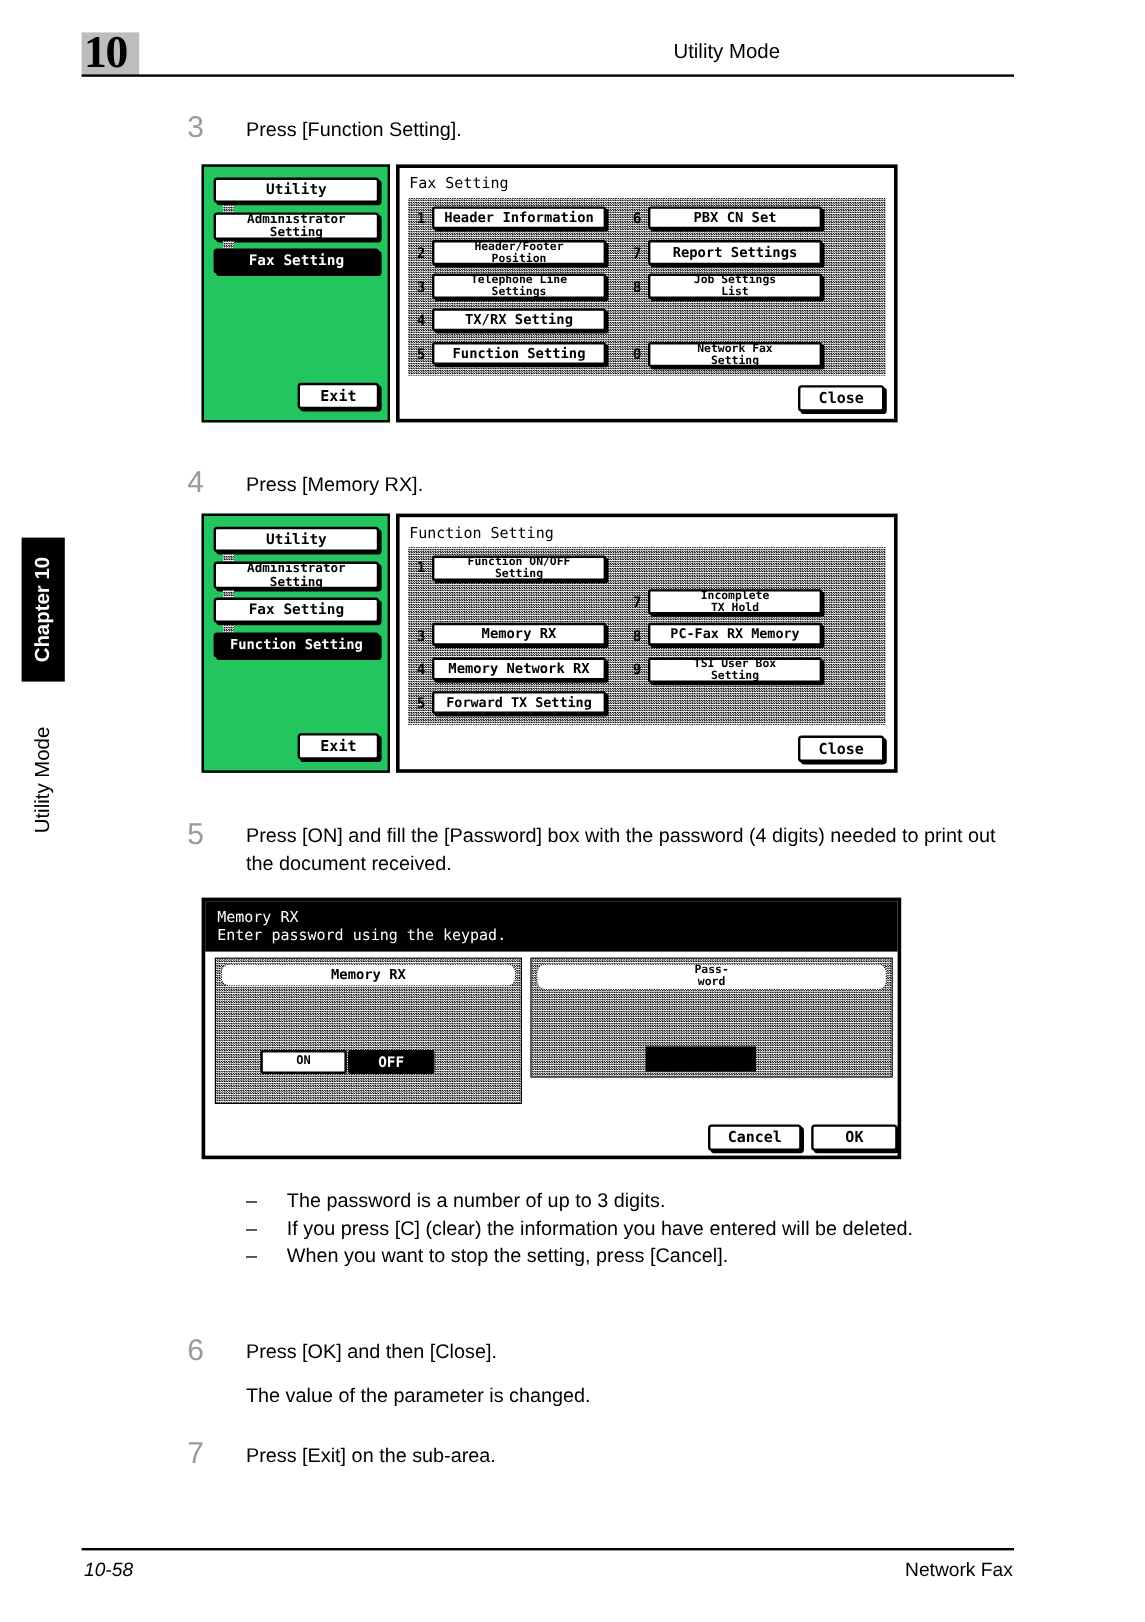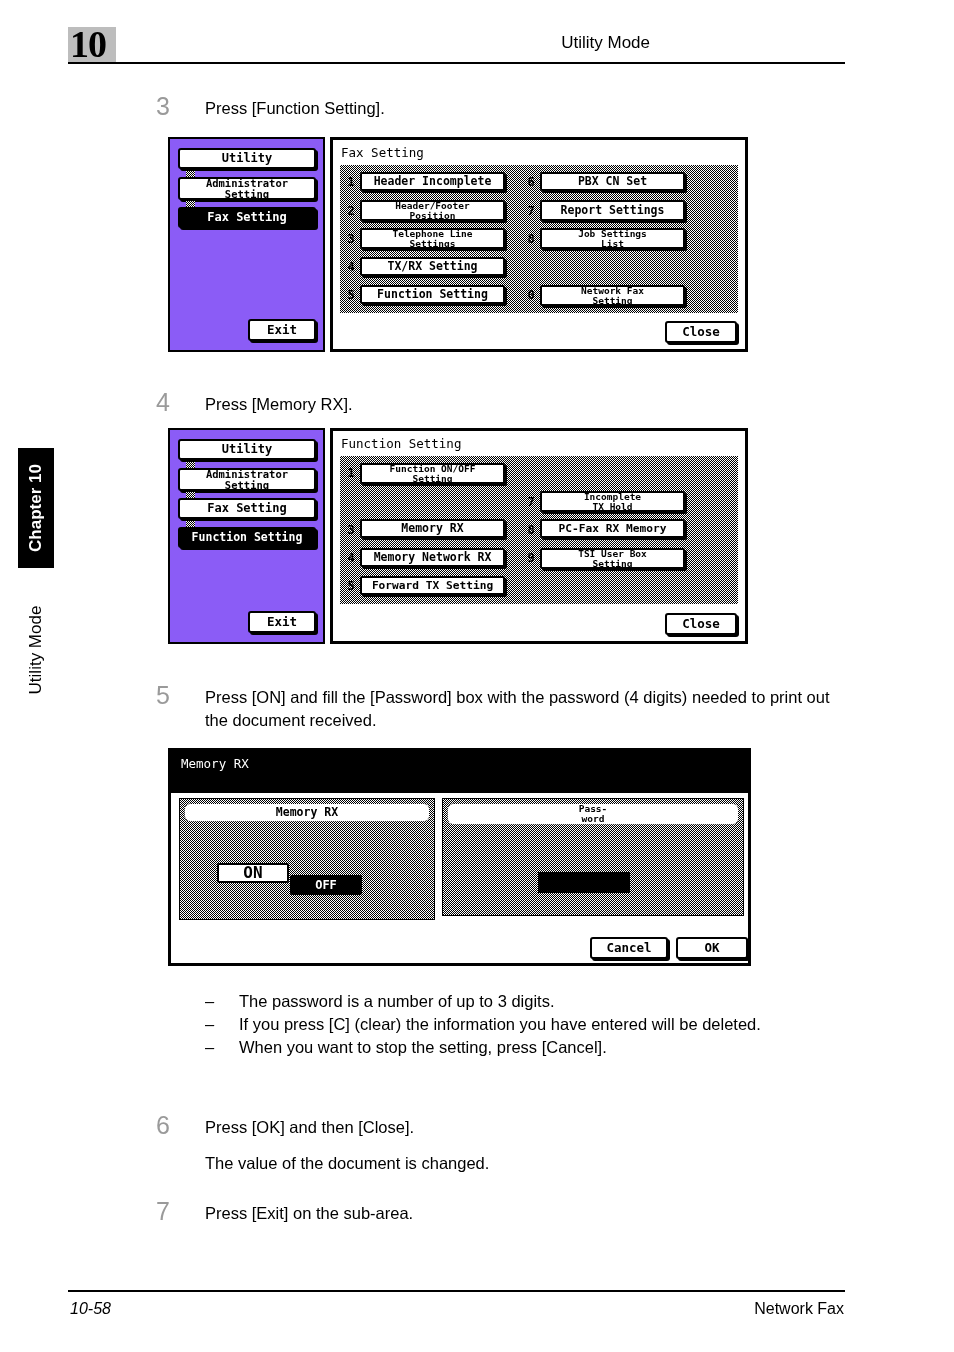--- a/index.html
+++ b/index.html
@@ -70,21 +70,21 @@
 
   
   .lcd {
     position:absolute;
     background:#fff;
     font-family:"DejaVu Sans Mono", monospace;
     color:#000;
   }
   .lcd-left {
     position:absolute; left:0; top:0;
-    border:2px solid #000; background:#8b5cf6;
+    border:2px solid #000; background:#22c55e;
   }
   .lcd-right {
     position:absolute; top:0;
     border:3px solid #000; background:#fff;
   }
   .dotarea {
     position:absolute;
     background-color:#ffffff;
     background-image:
       repeating-conic-gradient(#000 0% 25%, #ffffff 0% 50%);
@@ -197,21 +197,21 @@
     <div class="connector" style="left:16px; top:62px;"></div>
     <div class="btn flat sel" style="left:8px; top:68px; width:138px; height:21px; font-size:12px;">Fax Setting</div>
     <div class="btn flat" style="left:78px; top:180px; width:68px; height:22px; font-size:12.5px;">Exit</div>
   </div>
 
   <div class="lcd-right" style="left:162px; top:0; width:418px; height:215px;">
     <div class="lcd-title" style="left:8px; top:5px; font-size:12.5px;">Fax Setting</div>
     <div class="dotarea" style="left:7px; top:25px; width:398px; height:148px;">
 
       <div class="numlabel" style="left:4px; top:8px; width:14px; height:18px; font-size:12px;">1</div>
-      <div class="btn sq" style="left:20px; top:7px; width:145px; height:19px; font-size:11.5px;">Header Incomplete</div>
+      <div class="btn sq" style="left:20px; top:7px; width:145px; height:19px; font-size:11.5px;">Header Information</div>
 
       <div class="numlabel" style="left:4px; top:37px; width:14px; height:18px; font-size:12px;">2</div>
       <div class="btn sq" style="left:20px; top:35px; width:145px; height:21px; font-size:9.5px;">Header/Footer
 Position</div>
 
       <div class="numlabel" style="left:4px; top:65px; width:14px; height:18px; font-size:12px;">3</div>
       <div class="btn sq" style="left:20px; top:63px; width:145px; height:21px; font-size:9.5px;">Telephone Line
 Settings</div>
 
       <div class="numlabel" style="left:4px; top:93px; width:14px; height:18px; font-size:12px;">4</div>
@@ -286,29 +286,30 @@
     <div class="btn flat" style="left:332px; top:182px; width:72px; height:22px; font-size:12.5px;">Close</div>
   </div>
 </div>
 
 <div class="step-num" style="left:156px; top:681px;">5</div>
 <div class="step-text" style="left:205px; top:686px; width:625px;">Press [ON] and fill the [Password] box with the password (4 digits) needed to print out the document received.</div>
 
 <div class="dlg" style="left:168px; top:748px; width:583px; height:218px;">
   <div class="dlg-titlebar" style="width:577px; height:42px;">
     <div class="dlg-title-line">Memory RX</div>
+    <div class="dlg-title-line">Enter password using the keypad.</div>
   </div>
 
   <div class="group" style="left:8px; top:47px; width:256px; height:122px;">
     <div class="group-head" style="width:246px; height:19px; font-size:11.5px;">Memory RX</div>
-    <div class="btn sq" style="left:37px; top:64px; width:72px; height:20px; font-size:16px; border-radius:2px; box-shadow:none;">ON</div>
+    <div class="btn sq" style="left:37px; top:76px; width:72px; height:20px; font-size:10px; border-radius:2px; box-shadow:none;">ON</div>
     <div class="btn sq sel" style="left:110px; top:76px; width:72px; height:20px; font-size:12px; border-radius:2px; box-shadow:none;">OFF</div>
   </div>
 
-  <div class="group" style="left:271px; top:47px; width:302px; height:118px;padding-left:40px;">
+  <div class="group" style="left:271px; top:47px; width:302px; height:100px;padding-left:40px;">
     <div class="group-head" style="width:292px; height:22px; font-size:9.5px;">Pass-
 word</div>
     <div class="pwbox" style="left:95px; top:73px; width:92px; height:21px;"></div>
   </div>
 
   <div class="btn flat" style="left:419px; top:186px; width:78px; height:22px; font-size:12.5px;">Cancel</div>
   <div class="btn flat" style="left:505px; top:186px; width:72px; height:22px; font-size:12.5px;">OK</div>
 </div>
 
 <div class="bullets" style="left:205px; top:990px; width:640px;">
@@ -321,20 +322,20 @@
     <div class="bullet-body">If you press [C] (clear) the information you have entered will be deleted.</div>
   </div>
   <div class="bullet-row">
     <div class="bullet-dash">–</div>
     <div class="bullet-body">When you want to stop the setting, press [Cancel].</div>
   </div>
 </div>
 
 <div class="step-num" style="left:156px; top:1111px;">6</div>
 <div class="step-text" style="left:205px; top:1116px; width:650px;">Press [OK] and then [Close].</div>
-<div class="step-text" style="left:205px; top:1152px; width:650px;">The value of the document is changed.</div>
+<div class="step-text" style="left:205px; top:1152px; width:650px;">The value of the parameter is changed.</div>
 
 <div class="step-num" style="left:156px; top:1197px;">7</div>
 <div class="step-text" style="left:205px; top:1202px; width:650px;">Press [Exit] on the sub-area.</div>
 
 <div class="footer-rule"></div>
 <div class="footer-left">10-58</div>
 <div class="footer-right">Network Fax</div>
 
 </body></html>

